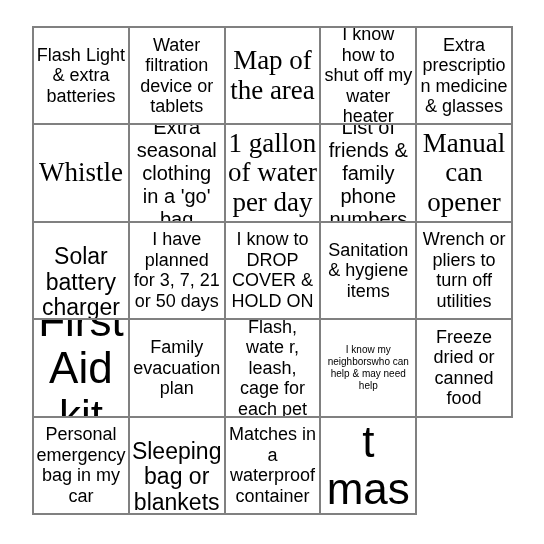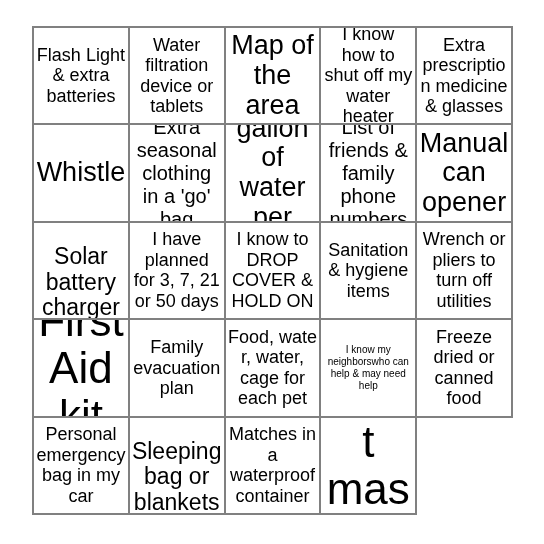--- a/index.html
+++ b/index.html
@@ -45,21 +45,21 @@
     color: #000000;
     line-height: 1.12;
     word-break: break-word;
     white-space: pre-line;
   }
   
   .fs-xs  { font-size: 10px; line-height: 1.18; }
   .fs-sm  { font-size: 20px; line-height: 1.15; }
   .fs-md  { font-size: 18px;   line-height: 1.14; }
   .fs-lg  { font-size: 23px;   line-height: 1.12; margin-top: 24px; }
-  .fs-xl  { font-size: 27px;   line-height: 1.10; }
+  .fs-xl  { font-size: 27px;   line-height: 1.10; font-family: Liberation Serif, serif; }
   .fs-xxl { font-size: 44px;   line-height: 1.08; text-align: center; }
 </style>
 </head>
 <body>
 
 <div id="bingo-card">
     <div class="cell">
       <span class="cell-text fs-md">Flash Light &amp; extra batteries</span>
     </div>
     <div class="cell">
@@ -104,21 +104,21 @@
     <div class="cell">
       <span class="cell-text fs-md">Wrench or pliers to turn off utilities</span>
     </div>
     <div class="cell">
       <span class="cell-text fs-xxl">First Aid kit</span>
     </div>
     <div class="cell">
       <span class="cell-text fs-md">Family evacuation plan</span>
     </div>
     <div class="cell">
-      <span class="cell-text fs-md">Food, wate r, water, cage for each pet</span>
+      <span class="cell-text fs-md">Flash, wate r, leash, cage for each pet</span>
     </div>
     <div class="cell">
       <span class="cell-text fs-xs">I know my neighborswho can help &amp; may need help</span>
     </div>
     <div class="cell">
       <span class="cell-text fs-md">Freeze dried or canned food</span>
     </div>
     <div class="cell">
       <span class="cell-text fs-md">Personal emergency bag in my car</span>
     </div>

